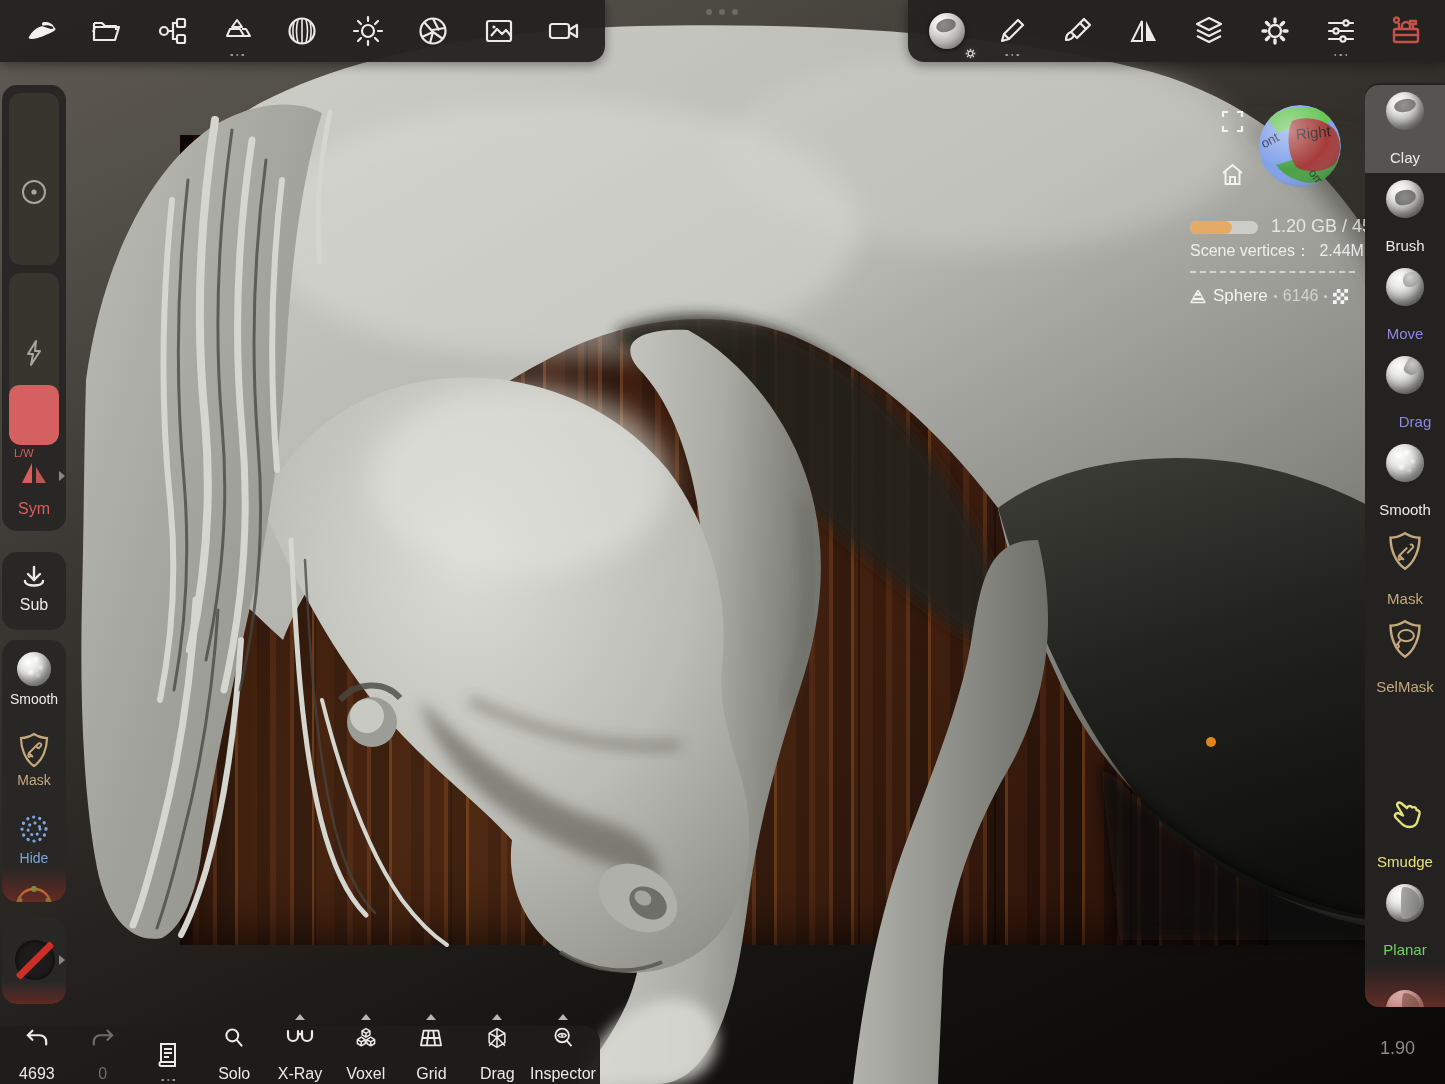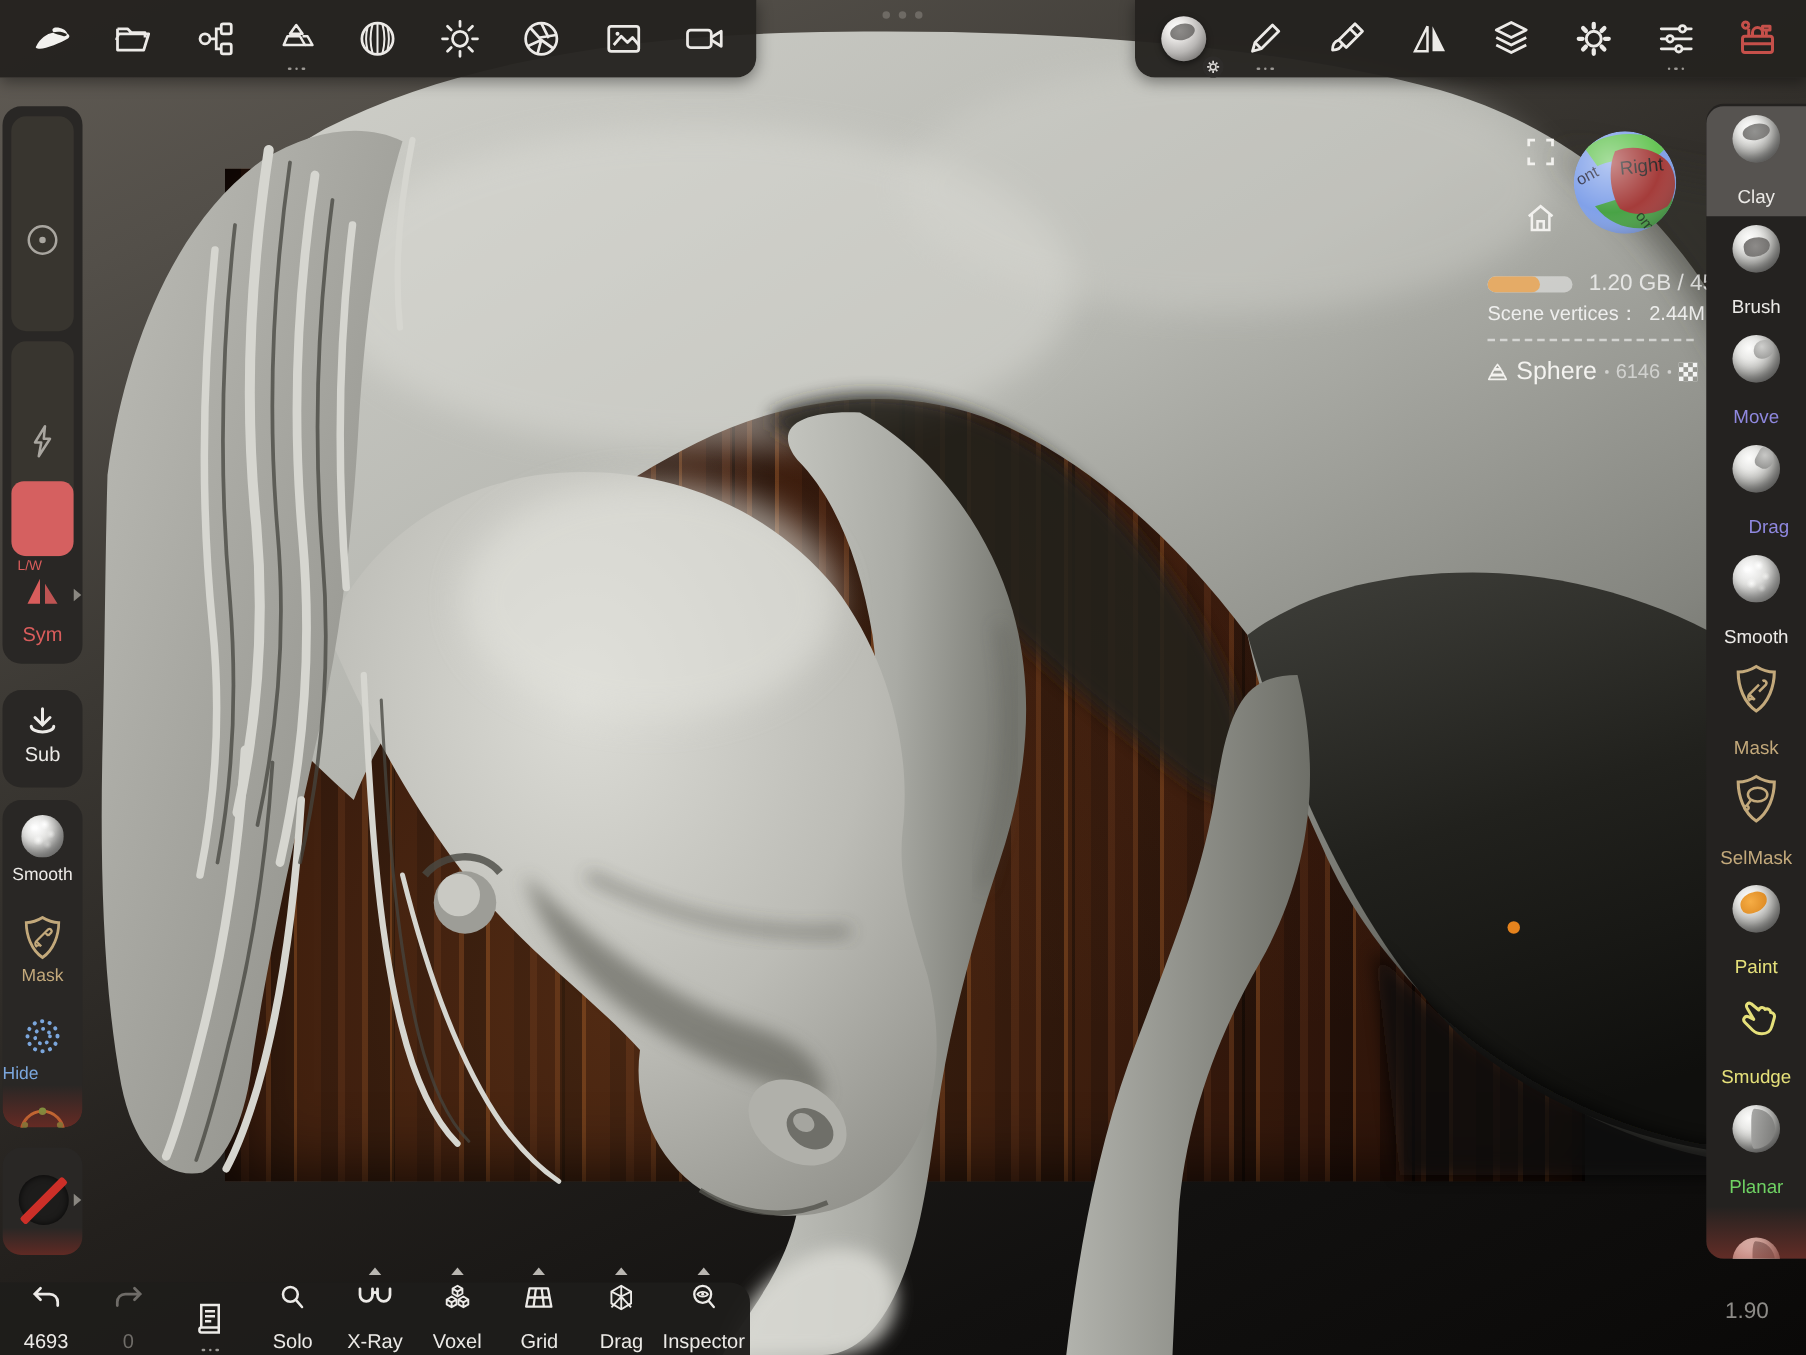--- a/index.html
+++ b/index.html
@@ -104,21 +104,21 @@
 
   
   .hud-ico{color:#f0efec;}
   #viewcube{left:1258px;top:103px;width:84px;height:86px;cursor:pointer;}
   #mem-bar{left:1190px;top:221px;width:68px;height:13px;border-radius:7px;background:rgba(255,255,255,.45);overflow:hidden;}
   #mem-fill{height:100%;border-radius:7px;background:#e5ab66;}
   #mem-text{left:1271px;top:216px;width:94px;font-size:18px;color:rgba(255,255,255,.72);white-space:nowrap;overflow:hidden;}
   #verts{left:1190px;top:241px;font-size:16px;color:rgba(255,255,255,.82);}
   #hud-divider{left:1190px;top:271px;width:165px;border-top:2px dashed rgba(255,255,255,.55);}
   #obj-row{left:1189px;top:286px;display:flex;align-items:center;gap:6px;}
-  #obj-row .nm{font-size:20px;color:#f4f3f0;}
+  #obj-row .nm{font-size:17px;color:#f4f3f0;}
   #obj-row .cnt{font-size:16px;color:rgba(255,255,255,.55);}
   #obj-row .dot{width:3px;height:3px;border-radius:50%;background:rgba(255,255,255,.55);}
   .checker{width:15px;height:15px;opacity:.9;
     background:conic-gradient(#fff 0 25%,transparent 0 50%,#fff 0 75%,transparent 0) 0 0/7.5px 7.5px;}
   #zoom-label{left:1380px;top:1038px;font-size:18px;color:#8d8b87;}
 </style>
 </head>
 <body>
 
 <div id="stage">
@@ -427,21 +427,21 @@
       <div class="sph smoothball" style="width:34px;height:34px;margin:0 auto"></div>
       <div style="font-size: 14px; margin-top: 5px; color: rgb(236, 234, 231);">Smooth</div>
     </div>
     <div class="abs" style="left:0;top:92px;width:64px;text-align:center">
       <svg width="32" height="36" viewBox="0 0 32 36" fill="none" stroke="#c3a97b" stroke-width="2.2" style="display:block;margin:0 auto">
           <path d="M16,2 C20,4.5 25,6 29,6 C29,16 25,28 16,34 C7,28 3,16 3,6 C7,6 12,4.5 16,2 Z"></path>
           <path d="M11,21 l7,-7 m0,0 l2.5,-2.5 a1.8,1.8 0 0 1 2.5,2.5 L20.5,16.5 m-2.5,-2.5 l2.5,2.5 M11,21 c-1,1 -1,3 0,4 1,-1 3,-1 4,0 Z" stroke-width="1.8"></path>
         </svg>
       <div style="font-size: 14px; margin-top: 4px; color: rgb(195, 169, 123);">Mask</div>
     </div>
-    <div class="abs" style="left:0;top:172px;width:64px;text-align:left">
+    <div class="abs" style="left:0;top:172px;width:64px;text-align:center">
       <svg width="34" height="34" viewBox="0 0 34 34" fill="none" stroke="#7ba6dc" style="display:block;margin:0 auto">
           <circle cx="17" cy="17" r="12" stroke-width="3.2" stroke-linecap="round" stroke-dasharray="0.2,6"></circle>
           <circle cx="17" cy="17" r="6" stroke-width="3" stroke-linecap="round" stroke-dasharray="0.2,5.5"></circle>
         </svg>
       <div style="font-size: 14px; margin-top: 4px; color: rgb(123, 166, 220);">Hide</div>
     </div>
     <svg class="abs" style="left:10px;top:244px" width="44" height="24" viewBox="0 0 44 24" fill="none">
         <circle cx="22" cy="22" r="17" stroke="#d9863a" stroke-width="2.4"></circle>
         <circle cx="22" cy="5" r="3" fill="#79b84a"></circle>
         <circle cx="8" cy="16" r="2.5" fill="#79b84a"></circle>
@@ -482,24 +482,20 @@
         </svg>
       <div class="lbl" style="color: rgb(195, 169, 123);">Mask</div>
     </div>
     <div class="rtool" style="top:530px">
       <svg width="36" height="40" viewBox="0 0 32 36" fill="none" stroke="#c3a97b" stroke-width="2.2">
           <path d="M16,2 C20,4.5 25,6 29,6 C29,16 25,28 16,34 C7,28 3,16 3,6 C7,6 12,4.5 16,2 Z"></path>
           <ellipse cx="17" cy="15" rx="7" ry="5" stroke-width="1.8"></ellipse>
           <path d="M12,19 l-3,4 m0,0 a1.5,1.5 0 1 0 0.1,0" stroke-width="1.8"></path>
         </svg>
       <div class="lbl" style="color: rgb(195, 169, 123);">SelMask</div>
-    </div>
-    <div class="rtool" style="top:618px">
-      <div class="sph paint"></div>
-      <div class="lbl" style="color: rgb(229, 224, 122);">Paint</div>
     </div>
     <div class="rtool" style="top:794px">
       <div class="sph planar"></div>
       <div class="lbl" style="color: rgb(111, 210, 99);">Planar</div>
     </div>
     <div class="rtool" style="top:706px">
       <svg width="38" height="38" viewBox="0 0 38 38" fill="none" stroke="#e5e07a" stroke-width="2.4" stroke-linejoin="round" stroke-linecap="round">
           <path d="M12,11 C10,8 12,5.5 15,7 l6,5 c1,-2.5 4,-2.5 5,-0.5 2,-1 4.5,0 4.5,2.5 2,0 3.5,1.5 3,4 l-2,7 c-1,4 -4,6 -8,6 -3,0 -5.5,-1 -7.5,-3 L10,22 c-2.5,-2.5 0,-6 3,-4.5 l4,2 Z"></path>
         </svg>
       <div class="lbl" style="color: rgb(229, 224, 122);">Smudge</div>

